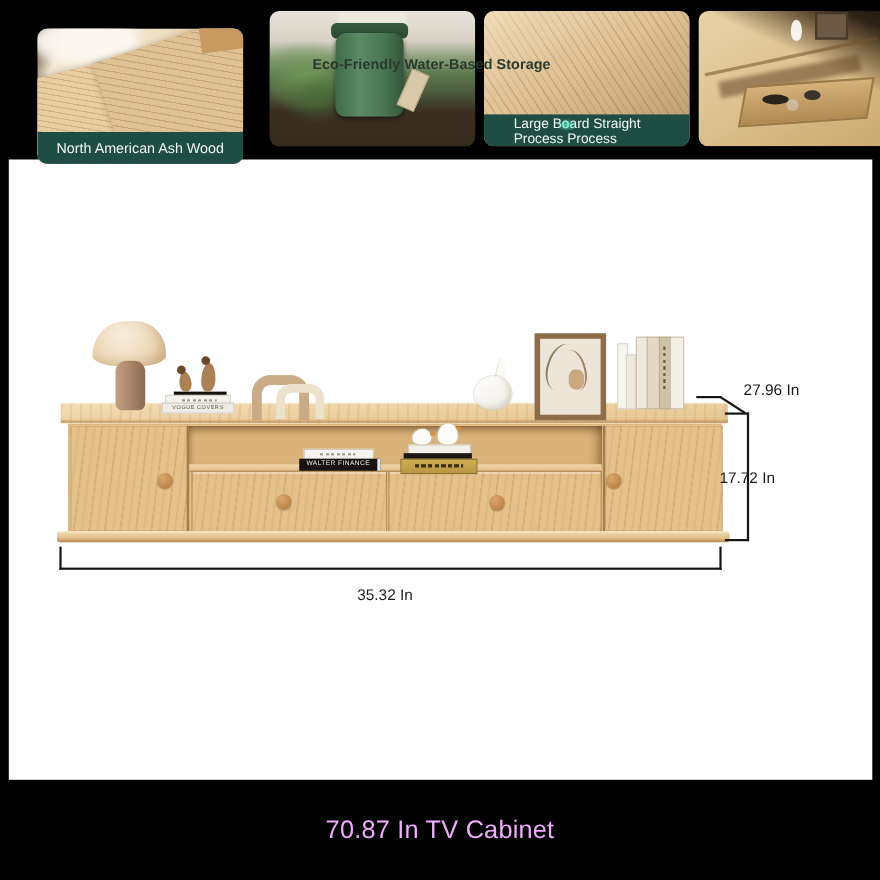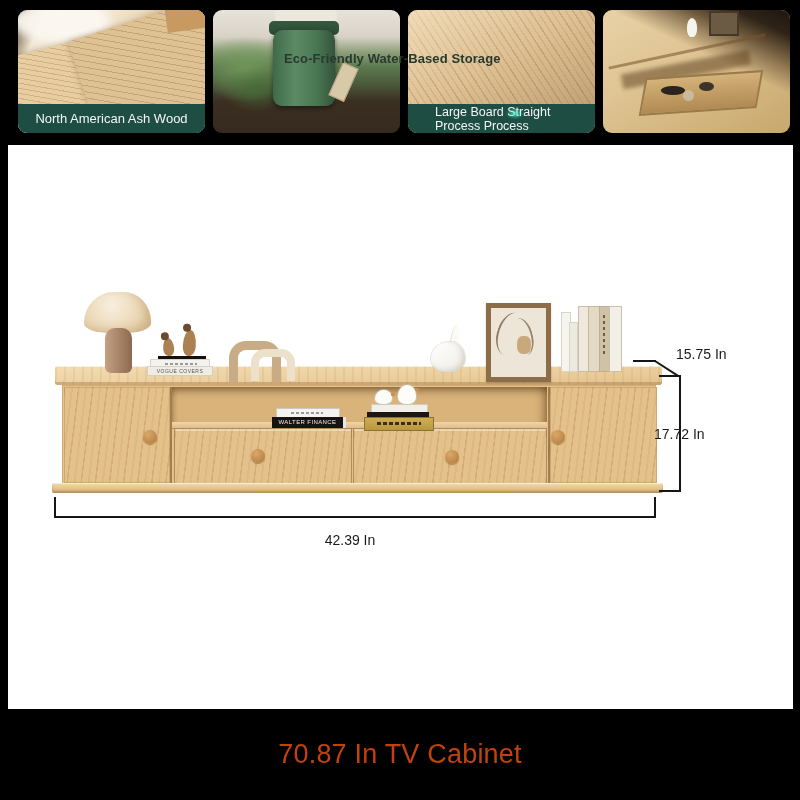--- a/index.html
+++ b/index.html
@@ -131,32 +131,32 @@
   .dline{position:absolute;background:#161616;z-index:4;}
   .dlabel{position:absolute;z-index:4;font-size:14px;color:#1a1a1a;}
   .dw-label{left:280px;top:532px;width:140px;text-align:center;}
   .dh-label{left:654px;top:426px;}
   .dd-label{left:676px;top:346px;}
   .diag{transform-origin:0 50%;transform:rotate(33deg);}
 
   
   .footer{position:absolute;left:0;top:709px;width:800px;height:91px;background:#000;z-index:5;
      display:flex;align-items:center;justify-content:center;}
-  .footer-title{color:#c2410c;font-size:27px;letter-spacing:.2px;}
+  .footer-title{color:#f0abfc;font-size:23px;letter-spacing:.2px;}
 </style>
 </head>
 <body>
 
 <div class="canvas">
 
   <div class="panel"></div>
 
   <div class="gallery">
 
-    <figure class="thumb" style="margin:0">
+    <figure class="thumb" style="margin:16px">
       <div class="ph t1">
         <div class="scene cloth"></div>
         <div class="scene sheet1"></div>
         <div class="scene sheet2"></div>
         <div class="scene block"></div>
       </div>
       <figcaption class="cap">North American Ash Wood</figcaption>
     </figure>
 
     <figure class="thumb" style="margin:0">
@@ -253,28 +253,28 @@
   <div class="abs z3 dove dv1">
       <span class="beak"></span>
     </div>
   <div class="abs z3 dove dv2">
       <span class="beak"></span>
     </div>
 
   <div class="dline" style="left:54px;top:497px;width:2px;height:21px;"></div>
   <div class="dline" style="left:54px;top:516px;width:602px;height:2px;"></div>
   <div class="dline" style="left:654px;top:497px;width:2px;height:21px;"></div>
-  <div class="dlabel dw-label">42.39 In</div>
+  <div class="dlabel dw-label">35.32 In</div>
 
   <div class="dline" style="left:659px;top:375px;width:22px;height:2px;"></div>
   <div class="dline" style="left:679px;top:375px;width:2px;height:117px;"></div>
   <div class="dline" style="left:659px;top:490px;width:22px;height:2px;"></div>
   <div class="dlabel dh-label">17.72 In</div>
 
   <div class="dline" style="left:633px;top:360px;width:23px;height:2px;"></div>
   <div class="dline diag" style="left:655px;top:360px;width:27px;height:2px;"></div>
-  <div class="dlabel dd-label">15.75 In</div>
+  <div class="dlabel dd-label">27.96 In</div>
 
   <div class="footer">
     <div class="footer-title">70.87 In TV Cabinet</div>
   </div>
 
 </div>
 
 </body></html>

